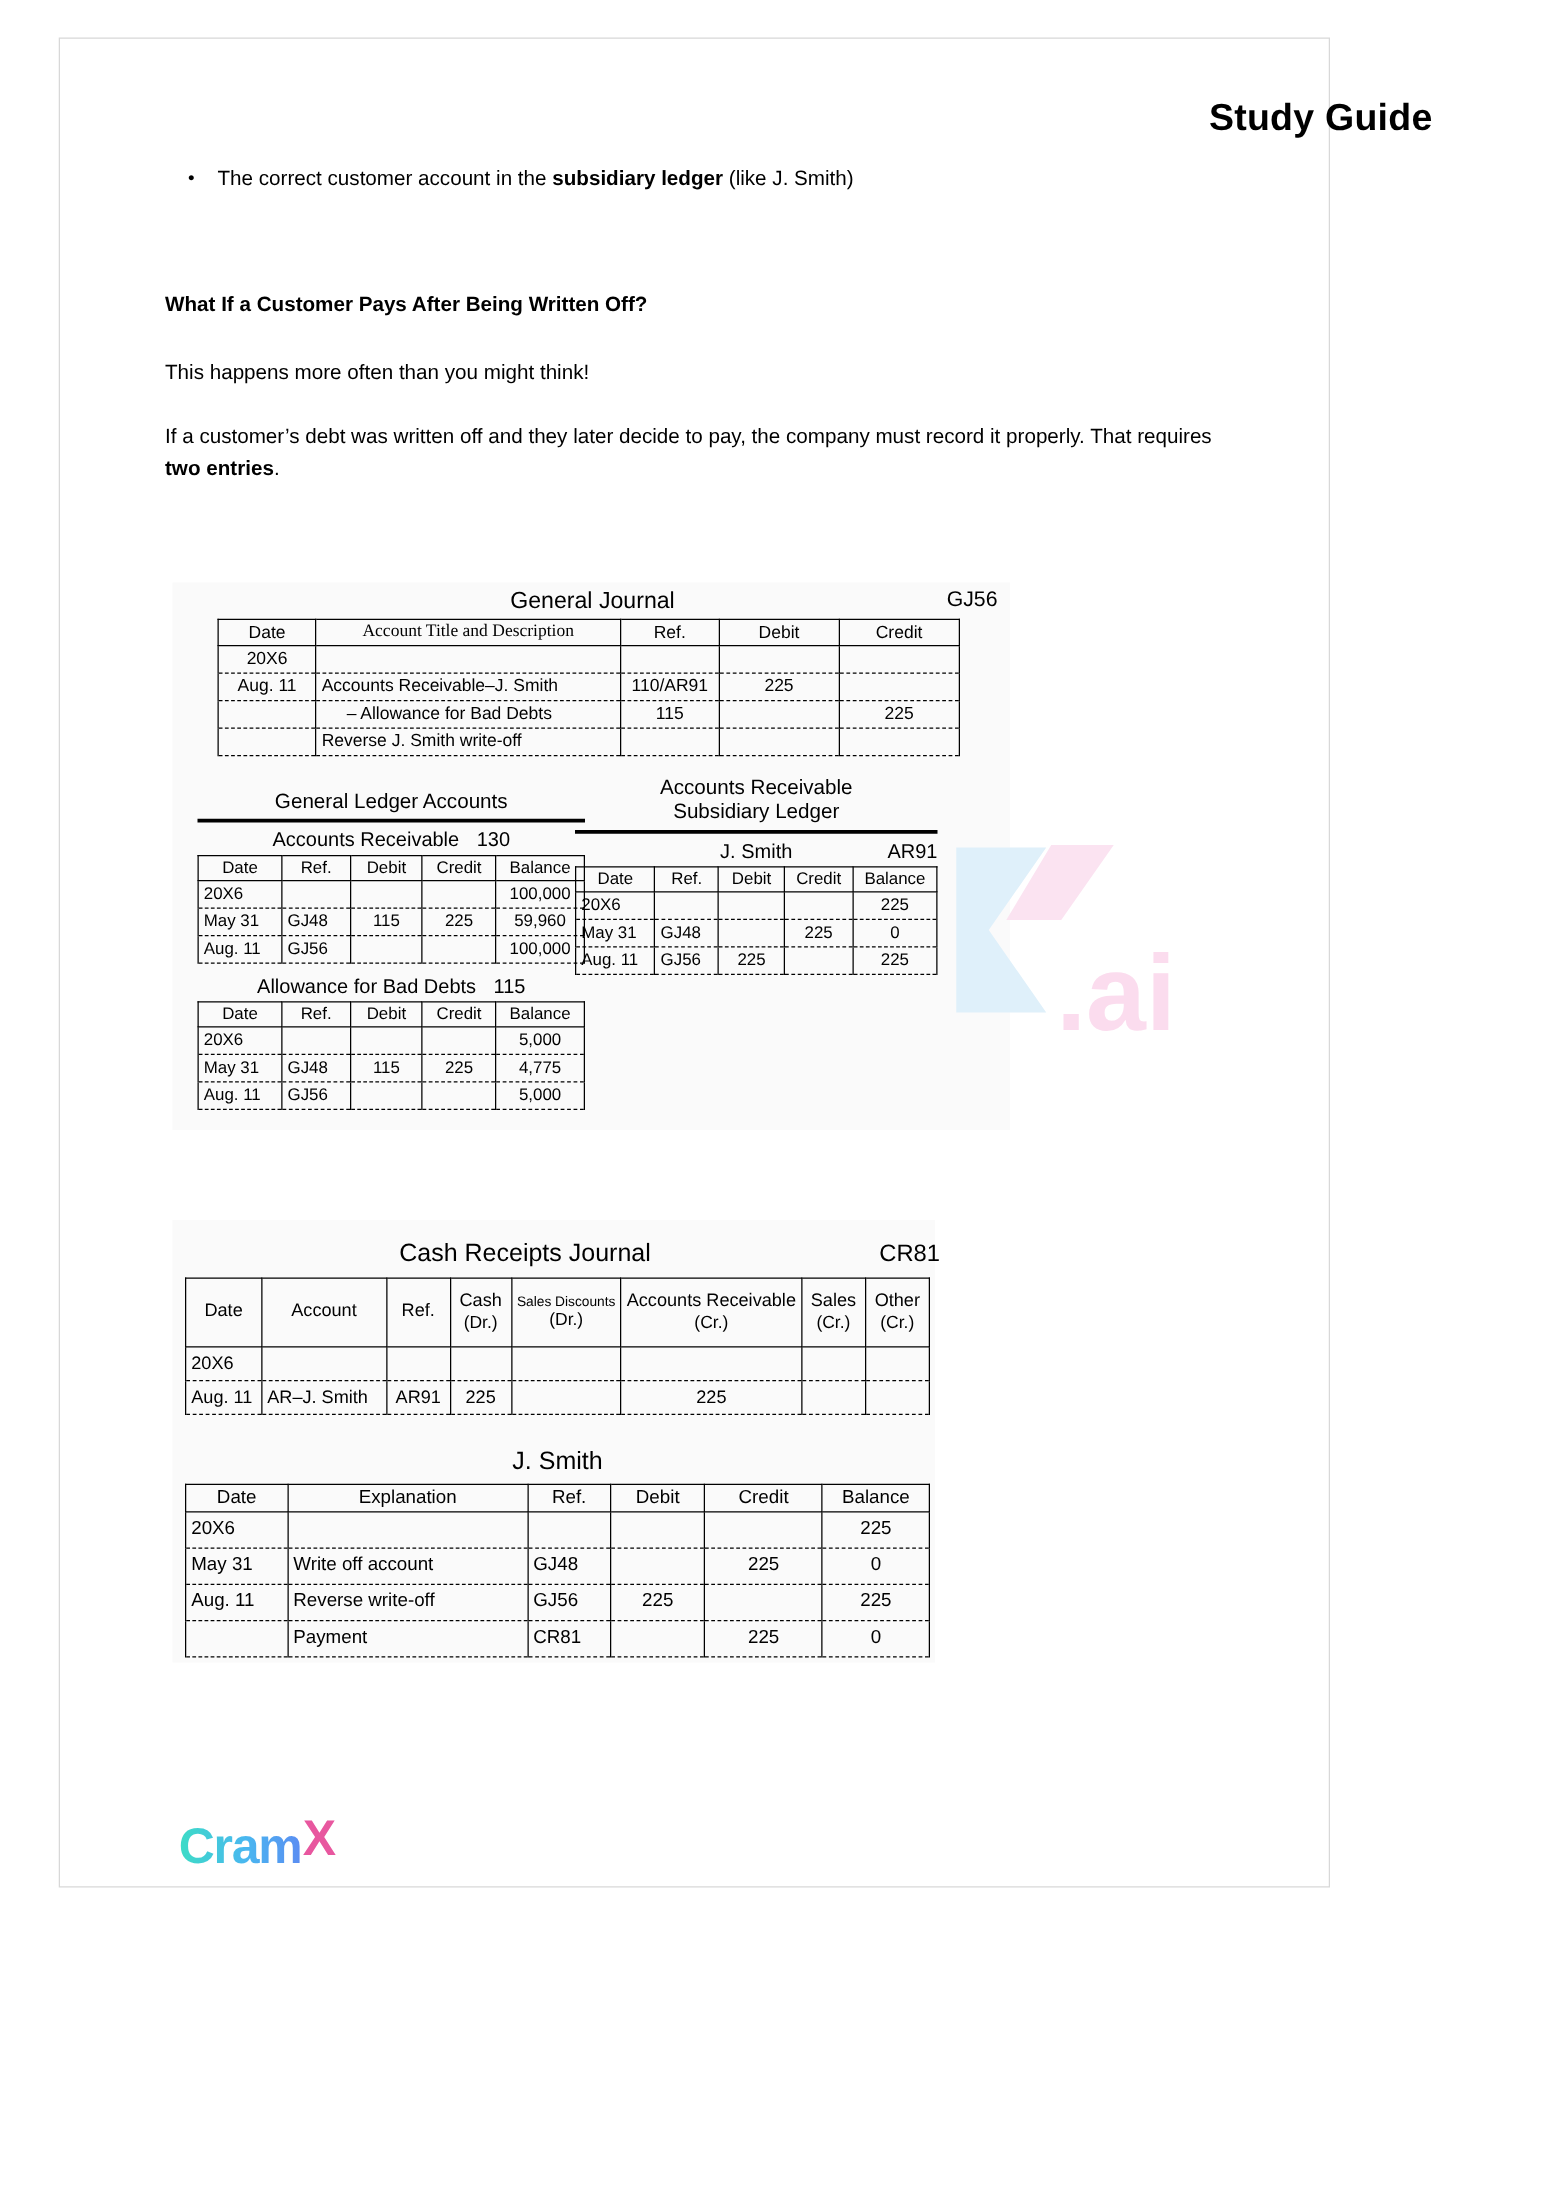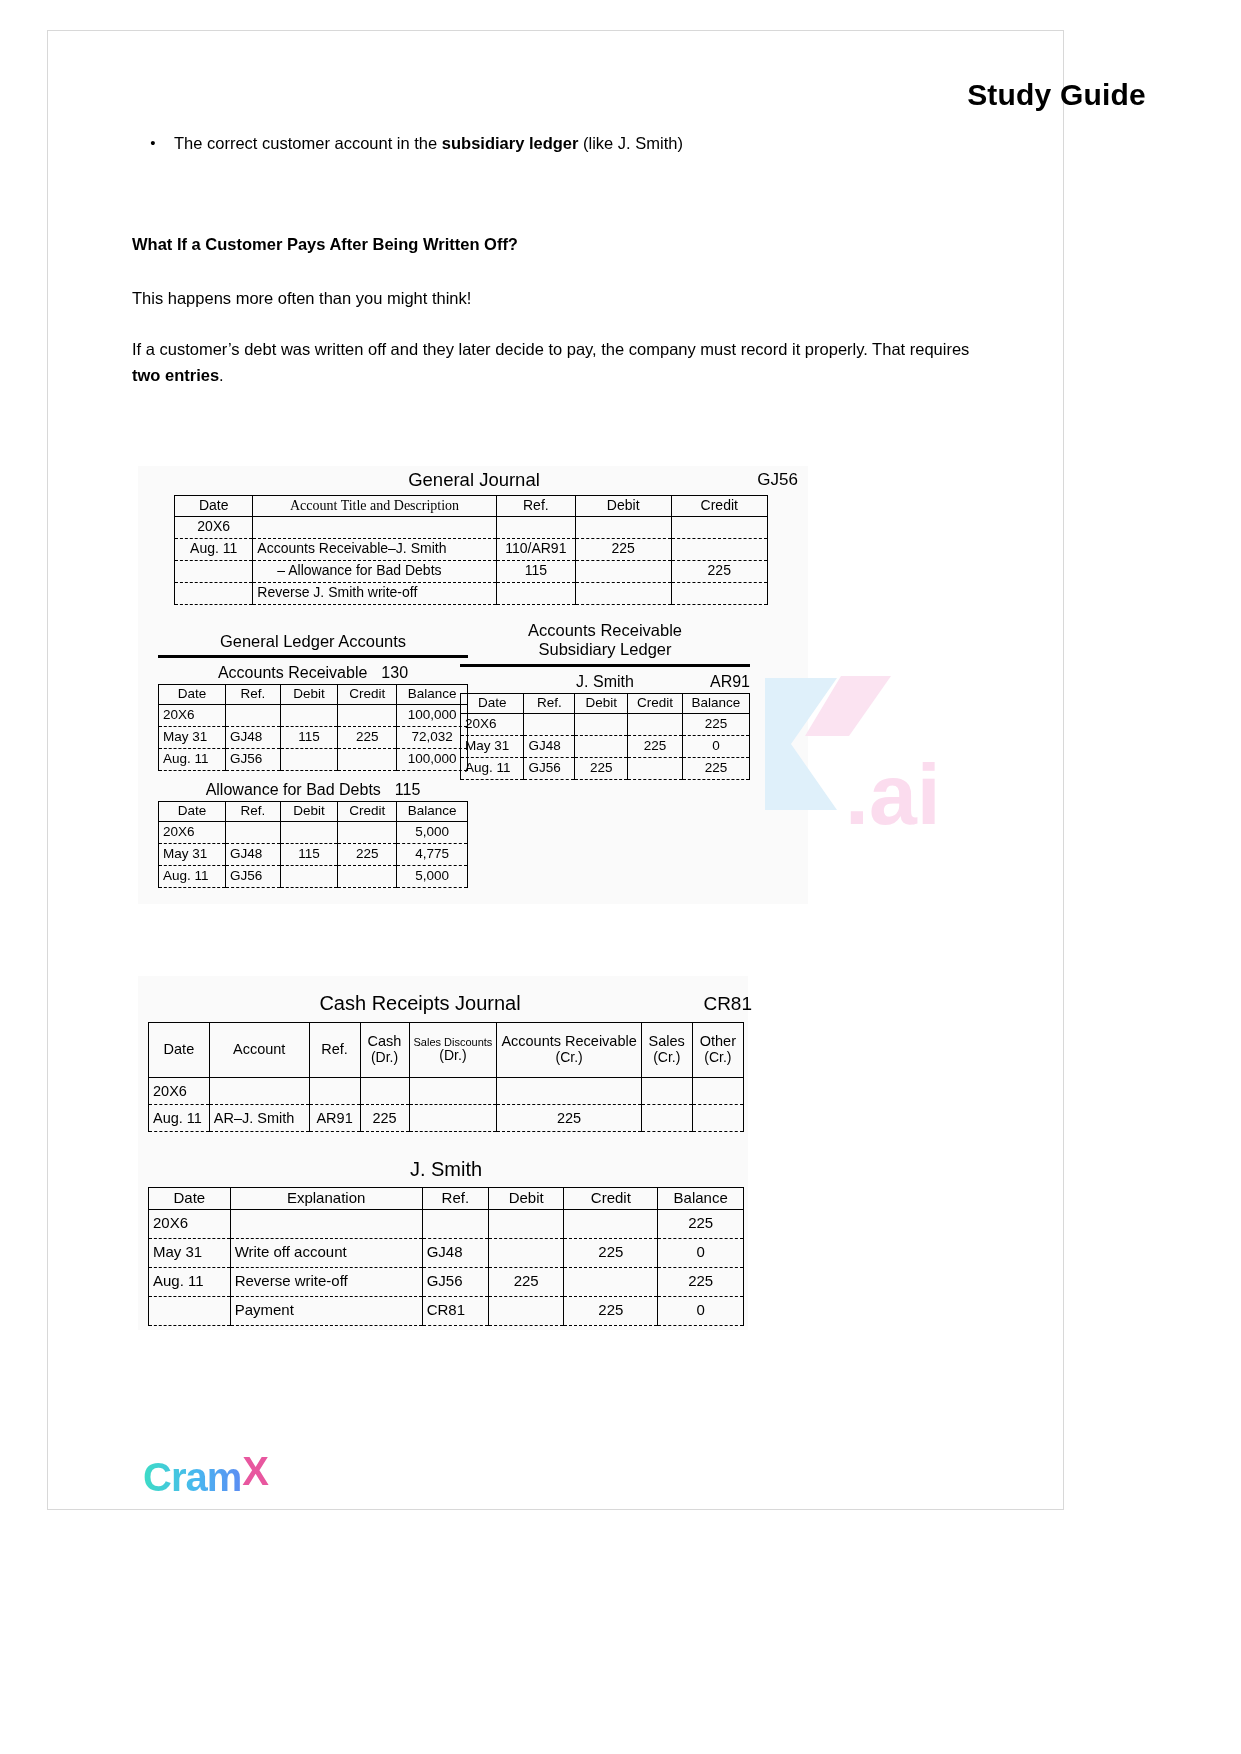--- a/index.html
+++ b/index.html
@@ -382,21 +382,21 @@
             <td class="l"></td>
             <td class="r"></td>
             <td class="r"></td>
             <td class="r">100,000</td>
           </tr>
           <tr>
             <td class="l">May 31</td>
             <td class="l">GJ48</td>
             <td class="r">115</td>
             <td class="r">225</td>
-            <td class="r">72,032</td>
+            <td class="r">59,960</td>
           </tr>
           <tr>
             <td class="l">Aug. 11</td>
             <td class="l">GJ56</td>
             <td class="r"></td>
             <td class="r"></td>
             <td class="r">100,000</td>
           </tr>
         </tbody>
       </table>

